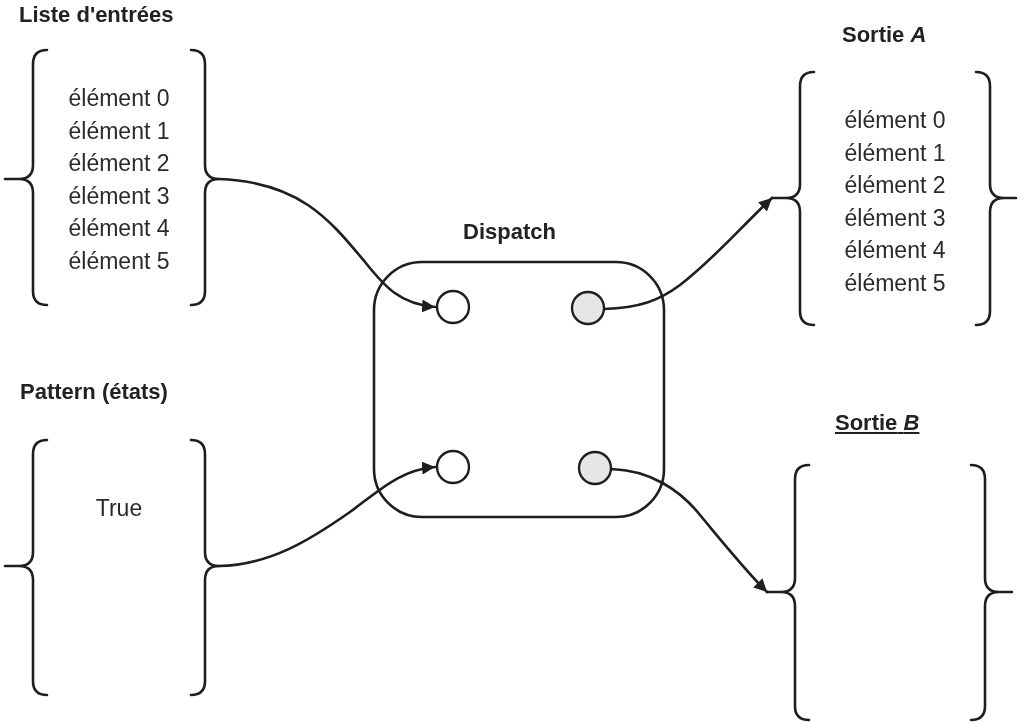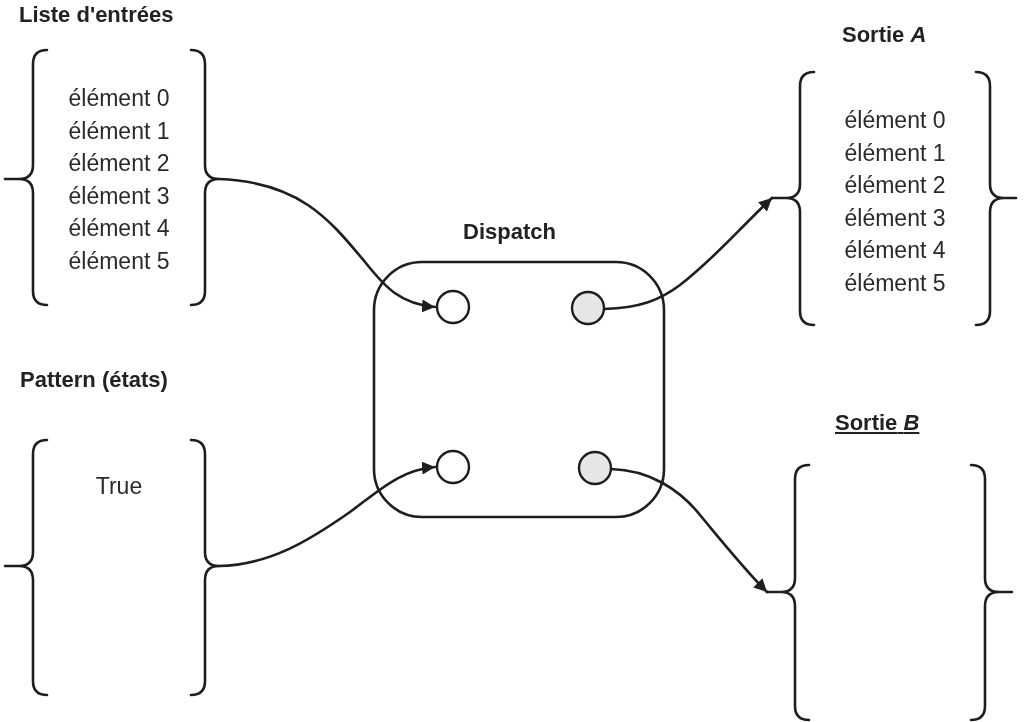--- a/index.html
+++ b/index.html
@@ -50,21 +50,21 @@
   <path class="stroke" marker-end="url(#arrowhead)" d="M611,469 C650,470 680,490 700,515 C725,545 745,570 767,592"></path>
 
   <circle cx="453" cy="307" r="16" fill="#ffffff" stroke="#1e1e1e" stroke-width="2.4"></circle>
   <circle cx="588" cy="308" r="16" fill="#e6e6e6" stroke="#1e1e1e" stroke-width="2.4"></circle>
   <circle cx="453" cy="467" r="16" fill="#ffffff" stroke="#1e1e1e" stroke-width="2.4"></circle>
   <circle cx="595" cy="468" r="16" fill="#e6e6e6" stroke="#1e1e1e" stroke-width="2.4"></circle>
 </svg>
 
 <div class="title" style="left:19px; top:2px;">Liste d'entrées</div>
 
-<div class="title" style="left:20px; top:367px;">Pattern (états)</div>
+<div class="title" style="left:20px; top:379px;">Pattern (états)</div>
 
 <div class="title" style="left:463px; top:212px;margin-top:7px;">Dispatch</div>
 
 <div class="title" style="left:842px; top:22px;">
   <span>Sortie</span>
   <i>A</i>
 </div>
 
 <div class="title" style="left:835px; top:410px;text-decoration:underline;">
   <span>Sortie</span>
@@ -73,21 +73,21 @@
 
 <div class="items" style="left:44px; top:82px; width:150px;">
   <div>élément 0</div>
   <div>élément 1</div>
   <div>élément 2</div>
   <div>élément 3</div>
   <div>élément 4</div>
   <div>élément 5</div>
 </div>
 
-<div class="items" style="left:44px; top:470px; width:150px;">
+<div class="items" style="left:44px; top:492px; width:150px;">
   <div>True</div>
 </div>
 
 <div class="items" style="left:820px; top:104px; width:150px;">
   <div>élément 0</div>
   <div>élément 1</div>
   <div>élément 2</div>
   <div>élément 3</div>
   <div>élément 4</div>
   <div>élément 5</div>

